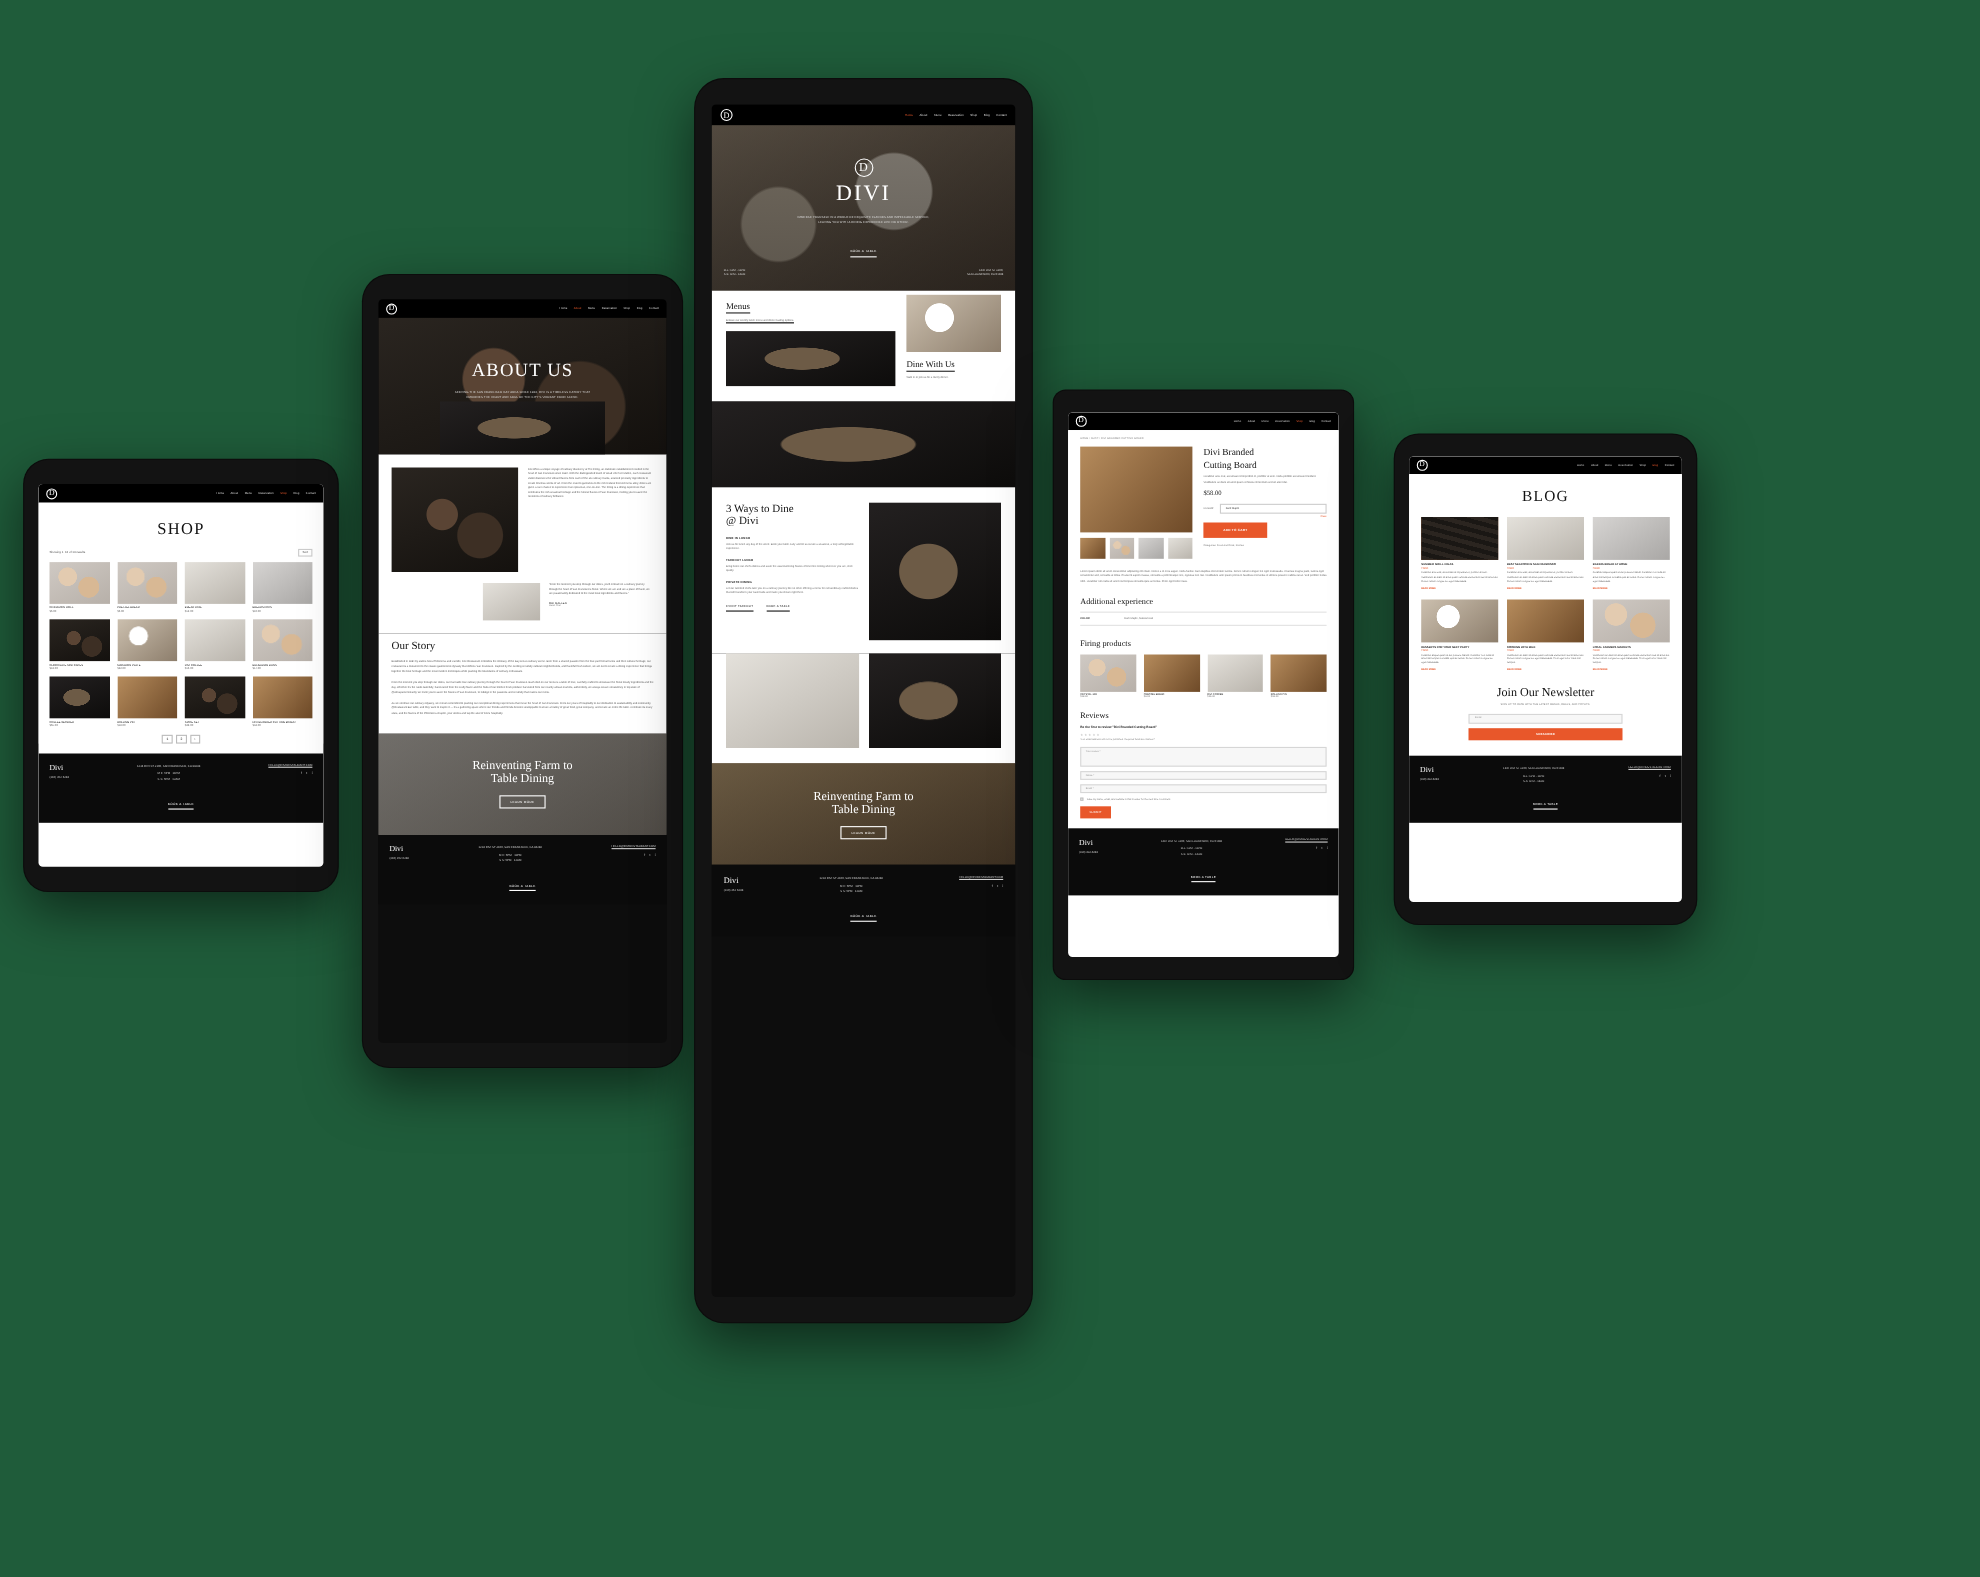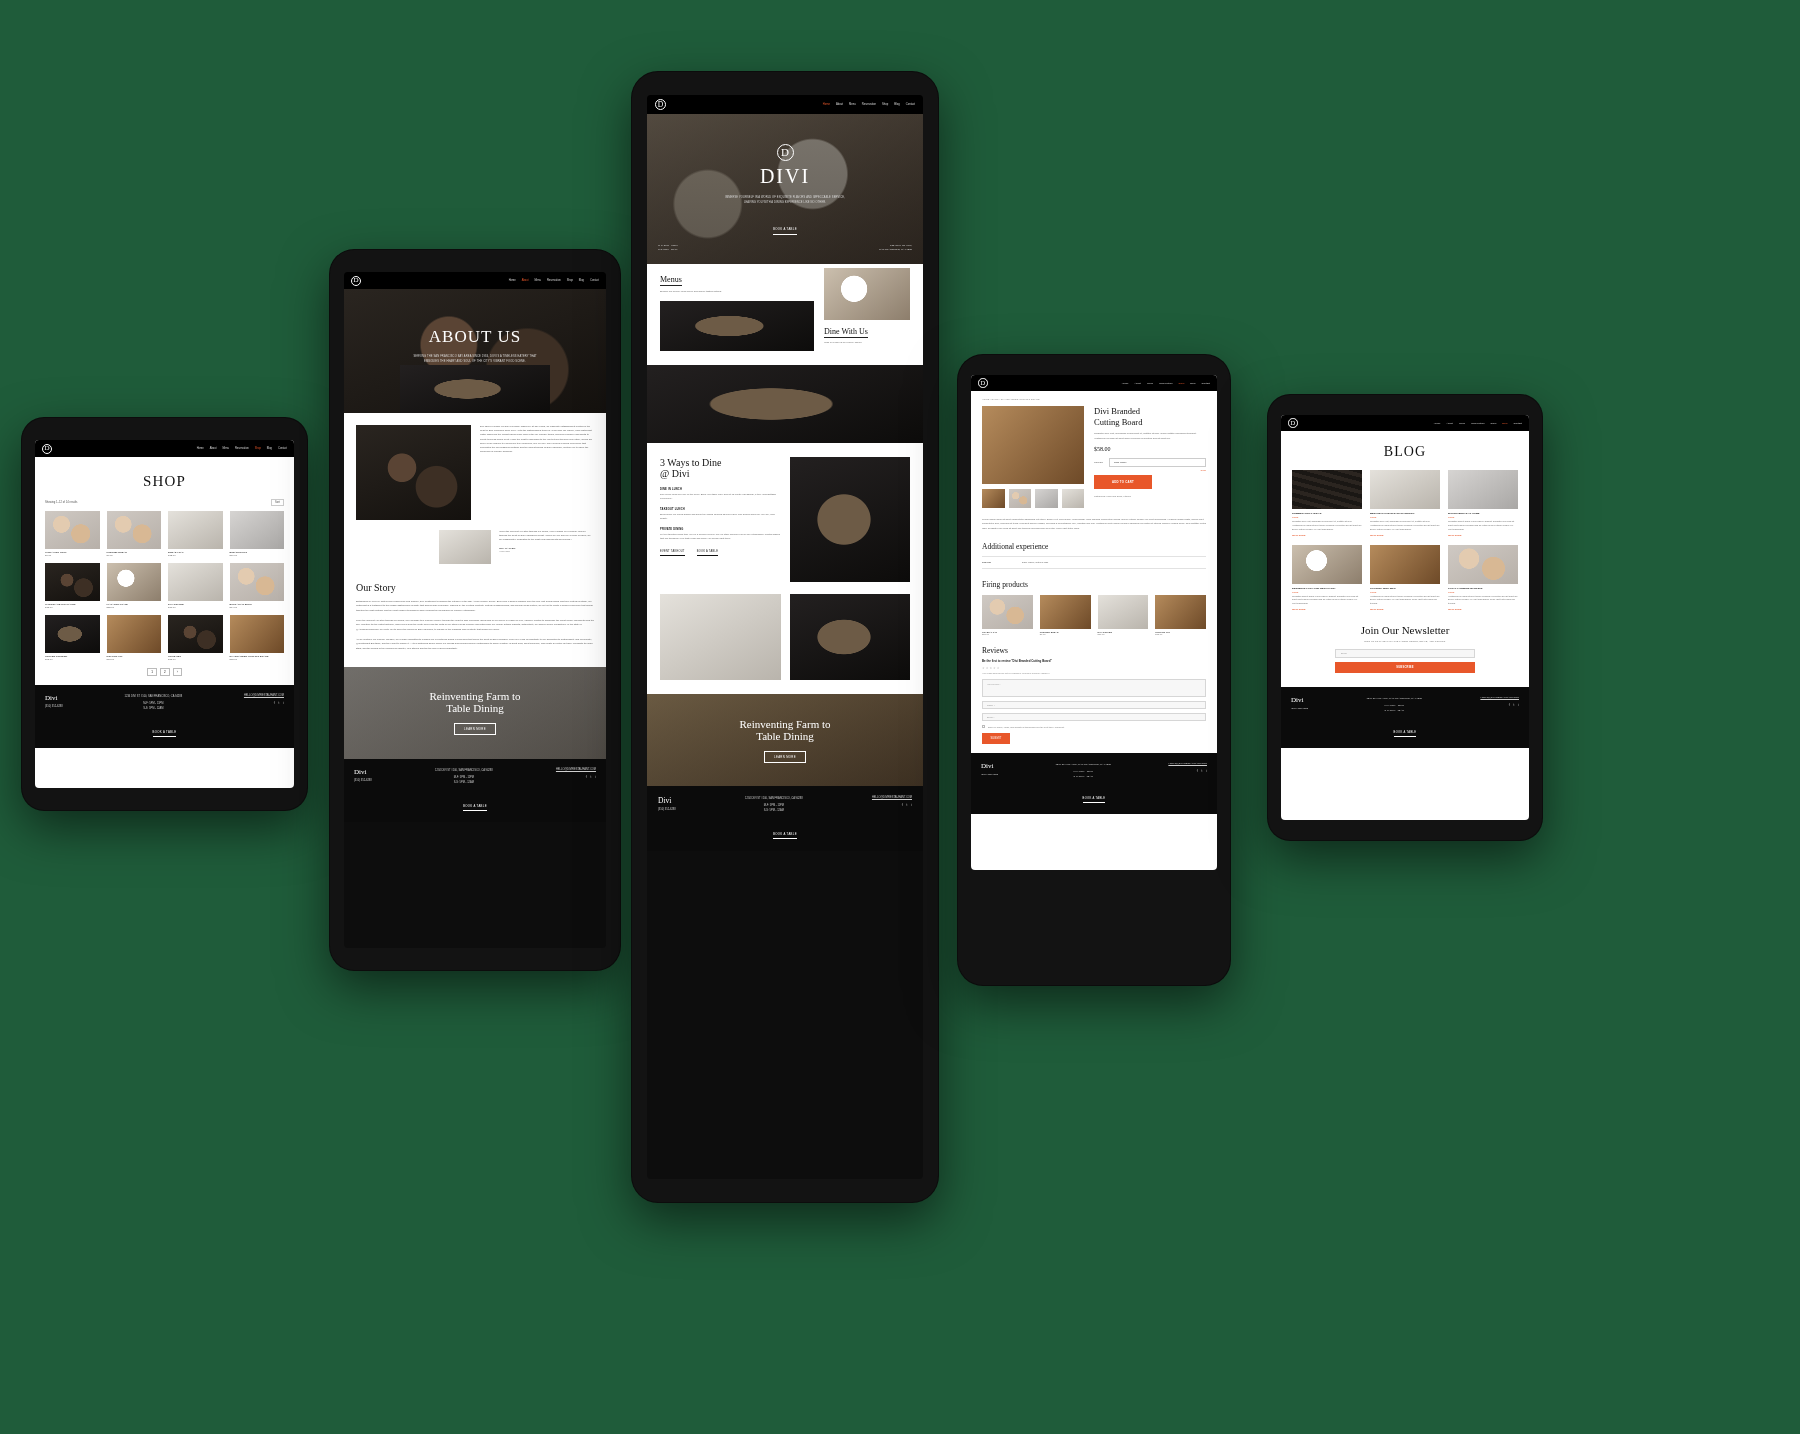--- a/index.html
+++ b/index.html
@@ -317,21 +317,21 @@
         <div>S-S: 5PM - 12AM</div>
       </div>
       <div style="position:absolute;right:11px;bottom:11px;color:#ddd;font-size:2.5px;line-height:1.9;text-align:right;">
         <div>1234 DIVI ST #100,</div>
         <div>SAN FRANCISCO, CA 94288</div>
       </div>
     </div>
 
 
     <div style="background:#fff;padding:4px 13px 14px;display:flex;gap:10px;">
-      <div style="flex:1;">
+      <div style="flex:1;text-decoration:underline;">
         <div class="serif" style="font-size:8px;color:#111;border-bottom:.5px solid #222;display:inline-block;padding-bottom:1px;">Menus</div>
         <div style="font-size:2.4px;color:#666;margin-top:4px;">Browse our weekly lunch menu and dinner tasting options.</div>
         <div class="imgph ph-pan" style="height:50px;margin-top:8px;"></div>
       </div>
       <div style="width:86px;">
         <div class="imgph ph-cream" style="height:52px;"></div>
         <div class="serif" style="font-size:8px;color:#111;margin-top:7px;border-bottom:.5px solid #222;display:inline-block;padding-bottom:1px;">Dine With Us</div>
         <div style="font-size:2.4px;color:#666;margin-top:3px;">Walk in or join us for a lovely dinner.</div>
       </div>
     </div>
@@ -396,21 +396,21 @@
           </div>
         </div>
       </div>
       <div class="center" style="margin-top:7px;">
         <span class="btn-outline" style="font-size:2.8px;padding-bottom:2px;">BOOK A TABLE</span>
       </div>
     </div>
   </div>
 </div>
 
-<div class="device" style="left:958px; top:355px; width:272px; height:630px; border-radius:25px;padding-left:38px;">
+<div class="device" style="left:958px; top:355px; width:272px; height:535px; border-radius:11px;padding-left:38px;">
   <div class="screen" style="left:13px; top:20px; width:246px; height:495px; border-radius:4px;">
 
     <div class="nav" style="height:16px;padding:0 7px;">
       <div class="logo-d" style="width:9.5px;height:9.5px;font-size:6.5px;">D</div>
       <div class="navlinks" style="font-size:2.5px;">
         <span>Home</span>
         <span>About</span>
         <span>Menu</span>
         <span>Reservation</span>
         <span class="active">Shop</span>

